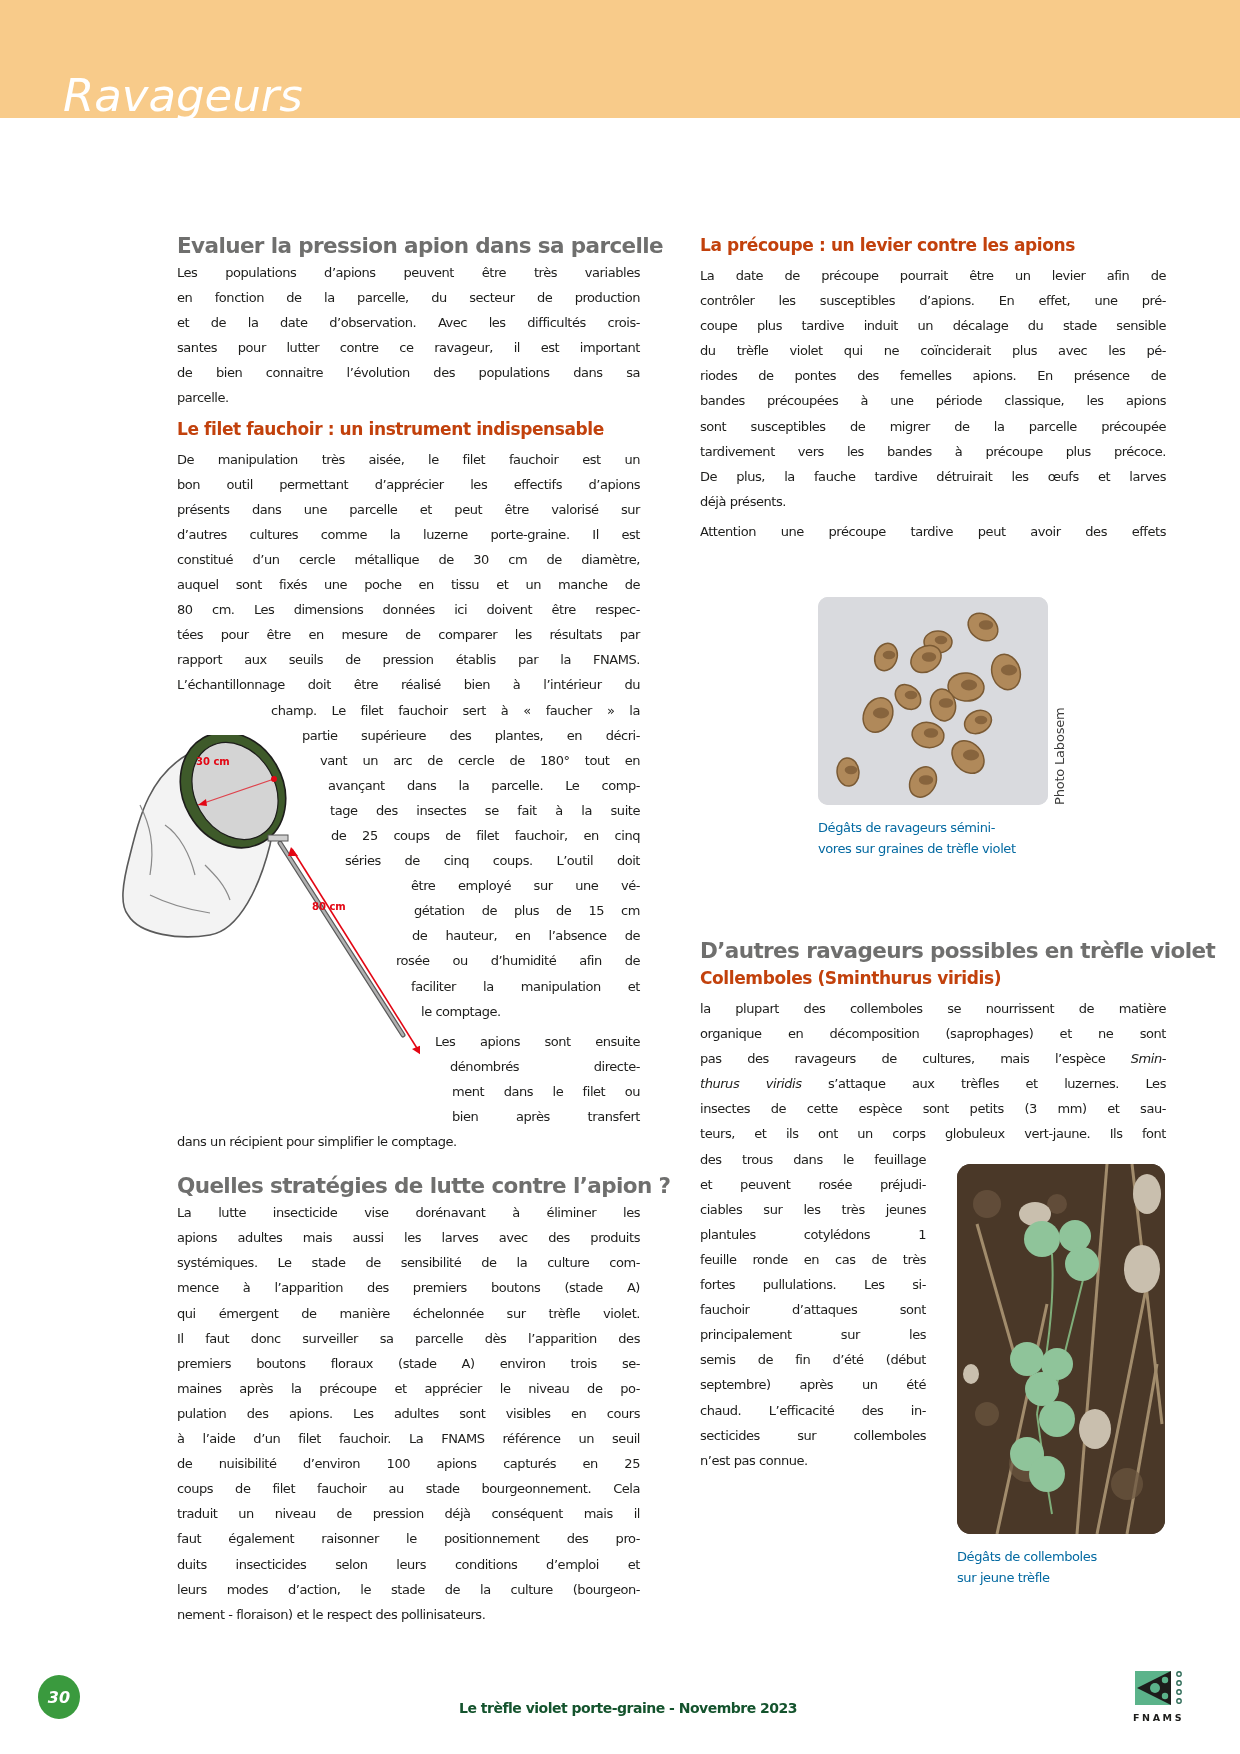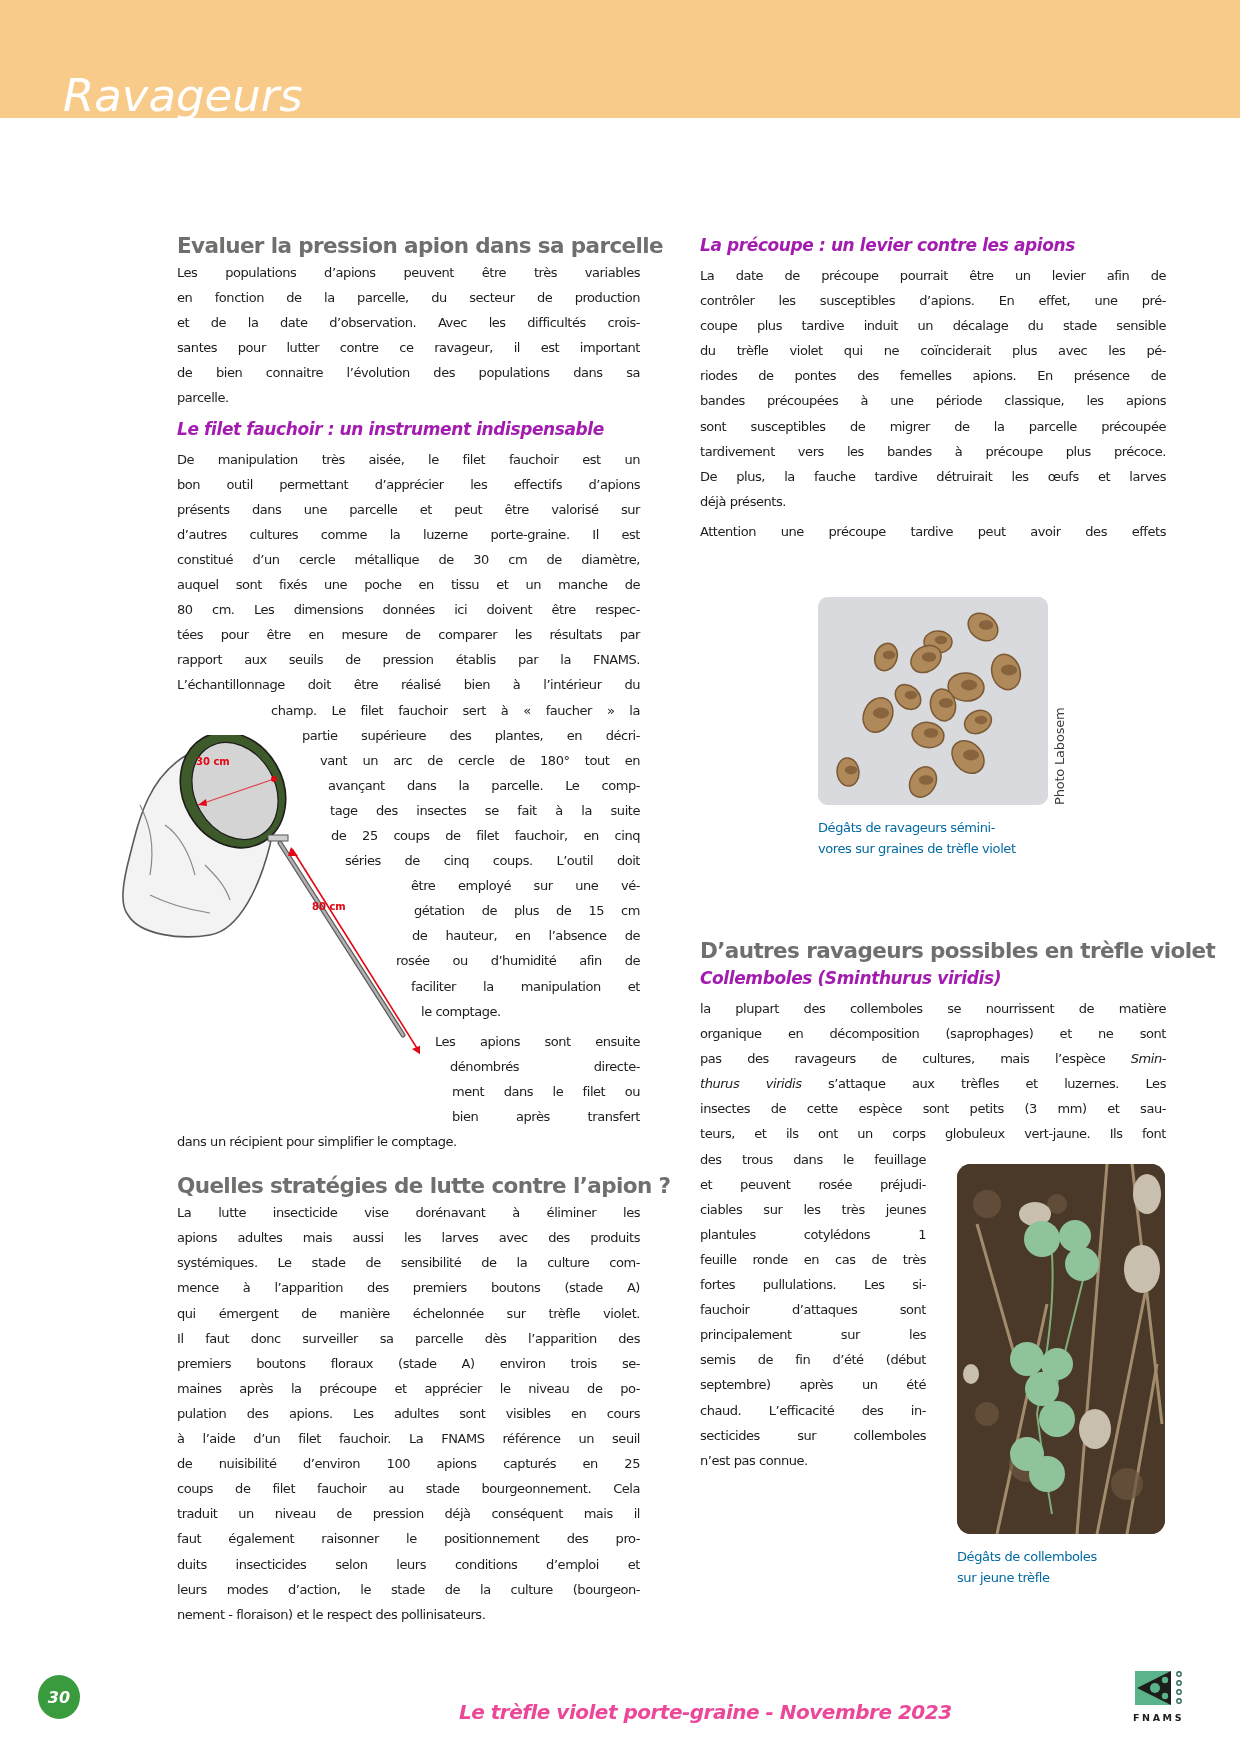--- a/index.html
+++ b/index.html
@@ -19,22 +19,22 @@
 
   .col { position: absolute; }
   .col-left { left: 177px; top: 232px; width: 463px; }
   .col-right { left: 700px; top: 232px; width: 466px; }
 
   .h2 {
     font-family: "DejaVu Sans", sans-serif; font-weight: bold; font-size: 21.5px;
     color: #6f6f6e; line-height: 28px; letter-spacing: -0.6px; white-space: nowrap;
   }
   .h3 {
-    font-family: "DejaVu Sans", sans-serif; font-weight: bold; font-style: italic;
-    font-size: 17px; color: #a21caf; line-height: 26px; letter-spacing: -0.4px; white-space: nowrap;
+    font-family: "DejaVu Sans", sans-serif; font-weight: bold; 
+    font-size: 17px; color: #c2410c; line-height: 26px; letter-spacing: -0.4px; white-space: nowrap;
   }
   .p {
     font-family: "DejaVu Sans", sans-serif; font-size: 13px; line-height: 25.1px;
     text-align: justify; letter-spacing: -0.45px; color: #1d1d1b;
   }
   .p .line { display: block; text-align: justify; text-align-last: justify; white-space: nowrap; }
   .p .line.last { text-align-last: left; }
   .gap-s { height: 5px; }
   .gap-m { height: 18px; }
 
@@ -57,22 +57,22 @@
     position: absolute; left: 957px; top: 1164px; width: 208px; height: 370px;
     border-radius: 14px; overflow: hidden; background: #3a2c20;
   }
 
   .page-num {
     position: absolute; left: 38px; top: 1675px; width: 42px; height: 44px; border-radius: 50%;
     background: #3a9a3e; color: #ffffff; font-weight: bold; font-style: italic; font-size: 16px;
     display: flex; align-items: center; justify-content: center;
   }
   .footer-title {
-    position: absolute; left: 459px; top: 1700px; font-weight: bold; font-style: italic;
-    font-size: 20px; color: #ec4899; letter-spacing: -0.5px; white-space: nowrap;
+    position: absolute; left: 459px; top: 1700px; font-weight: bold; 
+    font-size: 14px; color: #14532d; letter-spacing: -0.5px; white-space: nowrap;
   }
   .logo { position: absolute; left: 1135px; top: 1668px; width: 50px; height: 40px; }
   .logo-text {
     position: absolute; left: 1133px; top: 1712px; font-weight: bold; font-size: 9.5px;
     letter-spacing: 2.6px; color: #1d1d1b;
   }
 </style>
 </head>
 <body>
 

